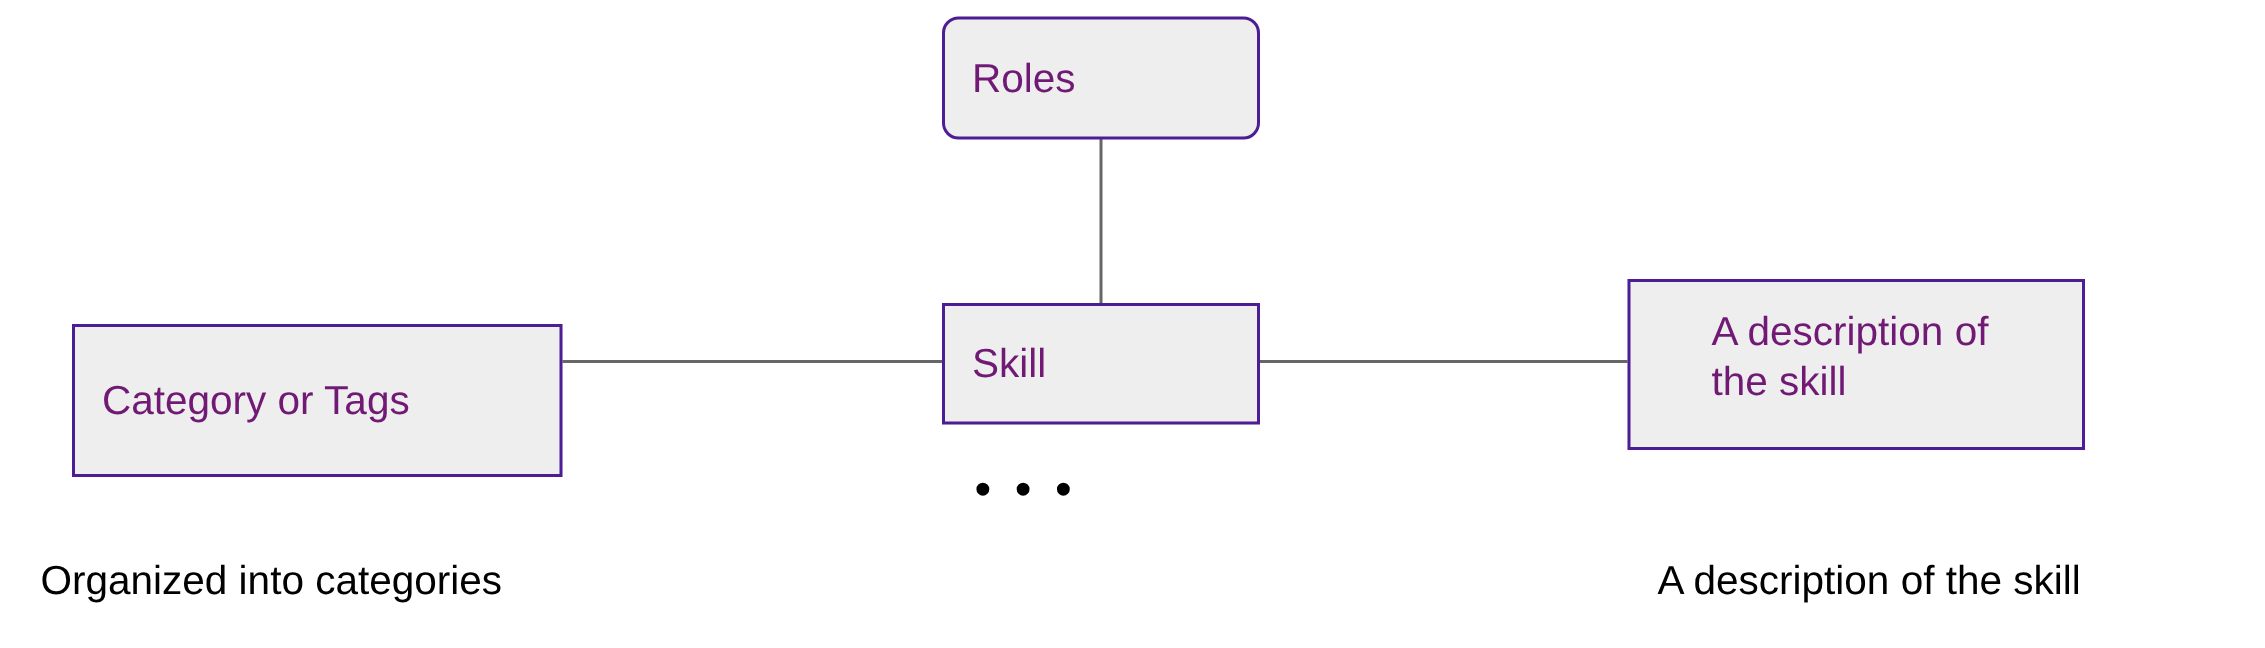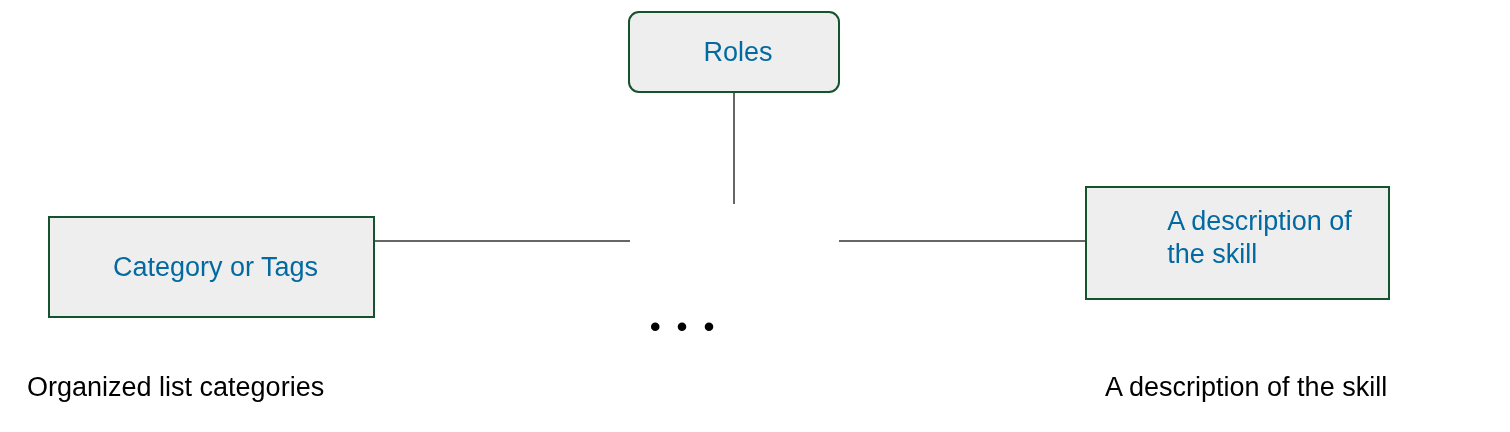--- a/index.html
+++ b/index.html
@@ -22,28 +22,27 @@
   .connector {
     position: absolute;
     background: #666666;
   }
 
   
   .node {
     position: absolute;
     box-sizing: border-box;
     background: #eeeeee;
-    border: 2px solid #14532d;
+    border: 2px solid #4c1d95;
     display: flex;
     align-items: center;
-    color: #0369a1;
+    color: #701a75;
     font-size: 27px;
     line-height: 1.22;
     white-space: pre-line;
-    justify-content: center;
   }
   .node .node-label {
     display: block;
     padding-left: 18px;
     padding-right: 10px;
   }
 
   #node-roles {
     left: 628px;
     top: 11px;
@@ -126,28 +125,31 @@
 <div id="canvas">
 
   <div class="connector" id="connector-roles-skill"></div>
   <div class="connector" id="connector-category-skill"></div>
   <div class="connector" id="connector-skill-description"></div>
 
   <div class="node" id="node-roles">
     <span class="node-label">Roles</span>
   </div>
 
+  <div class="node" id="node-skill">
+    <span class="node-label">Skill</span>
+  </div>
 
   <div class="node" id="node-category">
     <span class="node-label">Category or Tags</span>
   </div>
 
   <div class="node" id="node-description">
     <span class="node-label">A description of
 the skill</span>
   </div>
 
   <div id="ellipsis-skill">• • •</div>
 
-  <div class="caption" id="caption-category">Organized list categories</div>
+  <div class="caption" id="caption-category">Organized into categories</div>
   <div class="caption" id="caption-description">A description of the skill</div>
 
 </div>
 
 </body></html>

